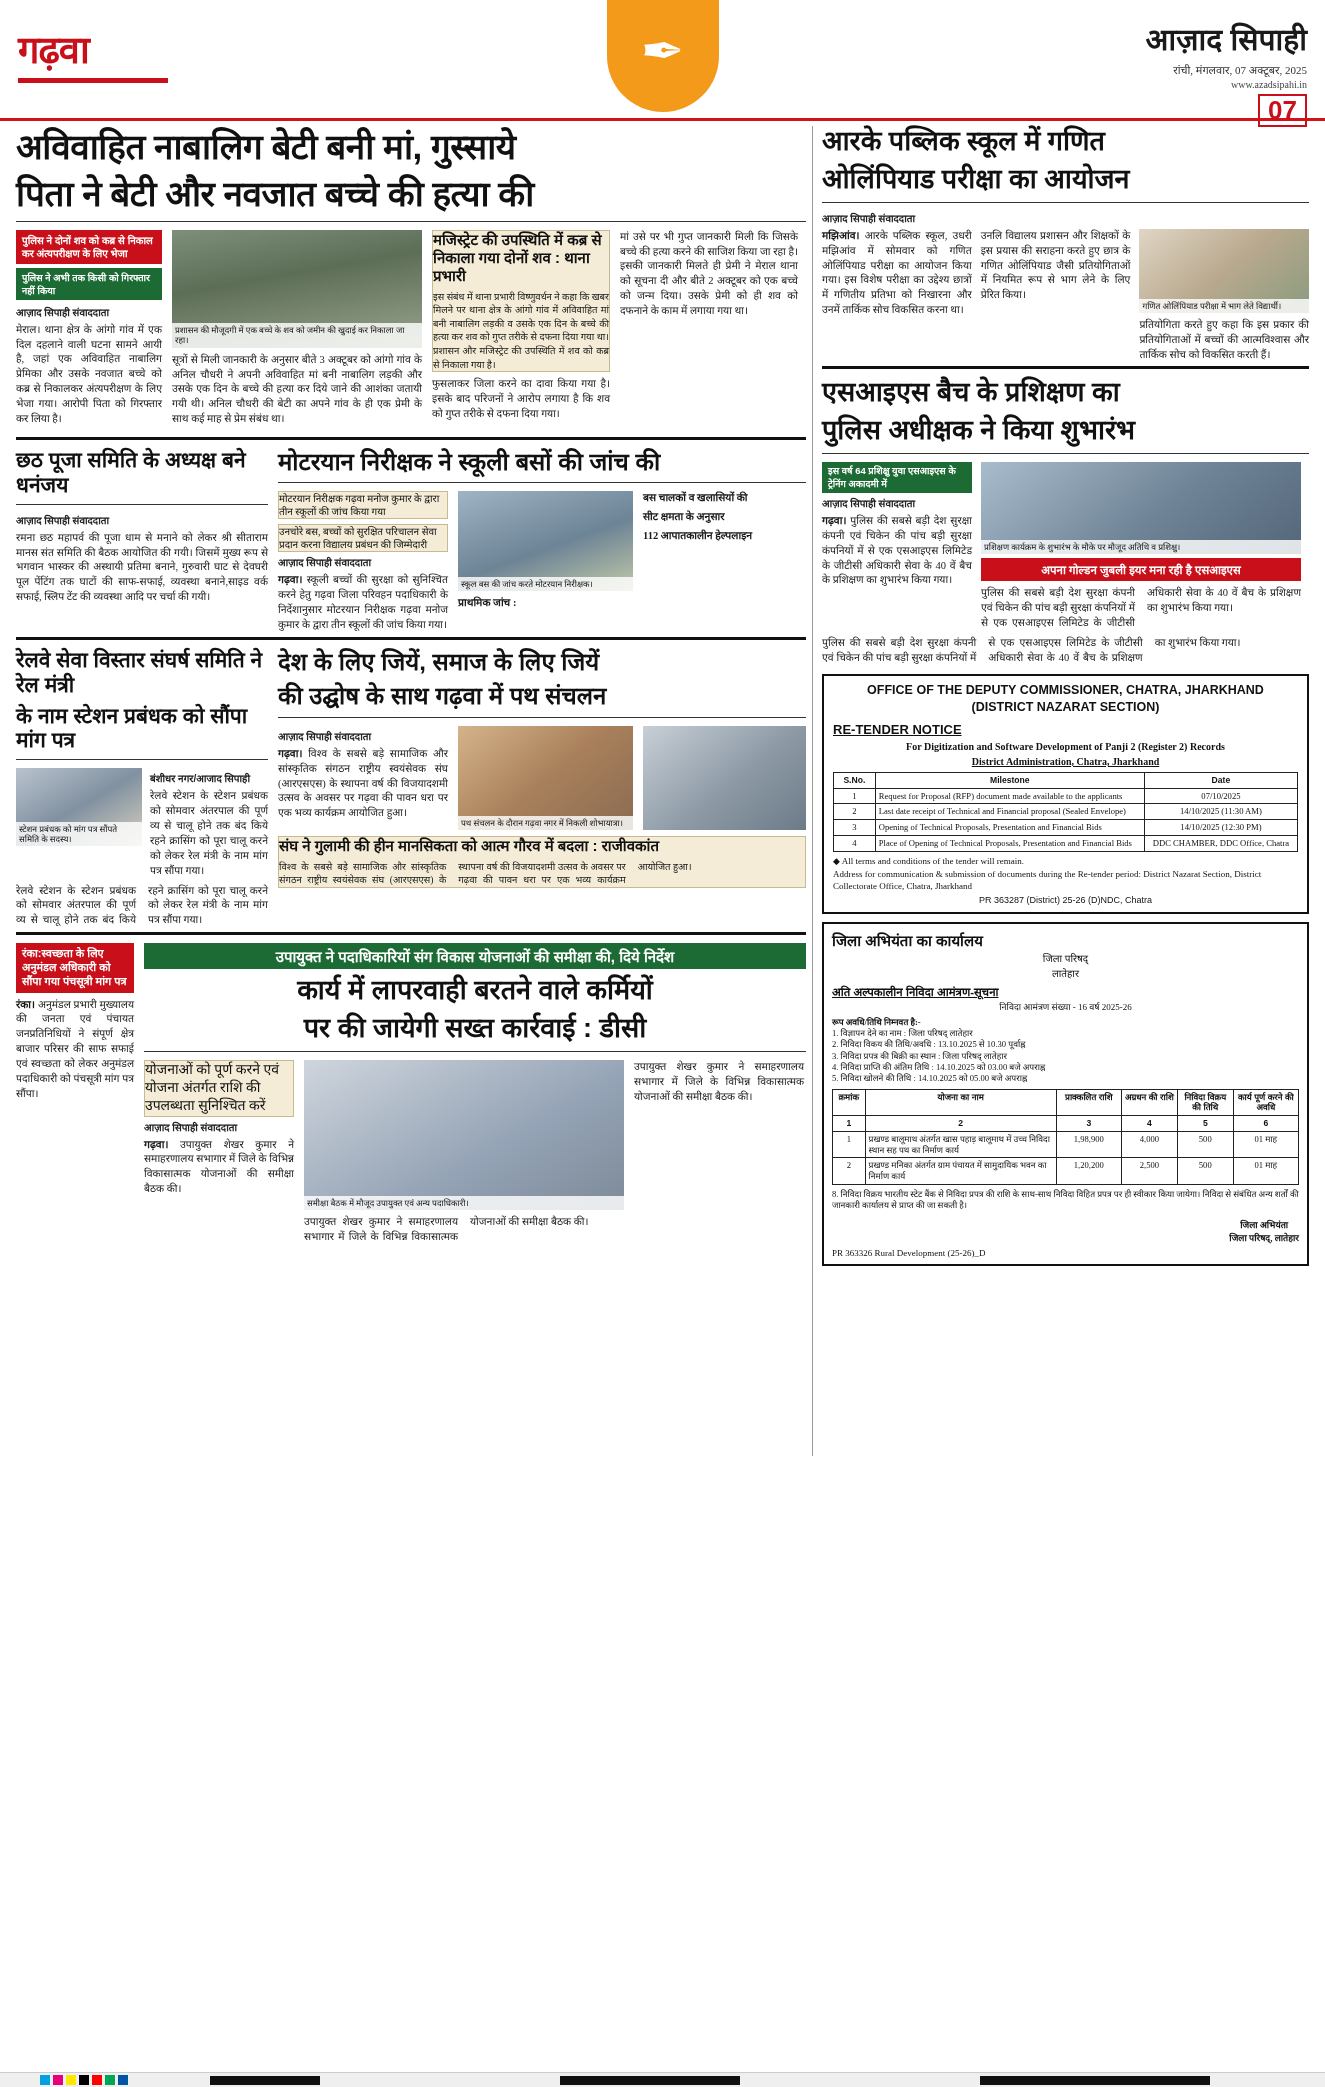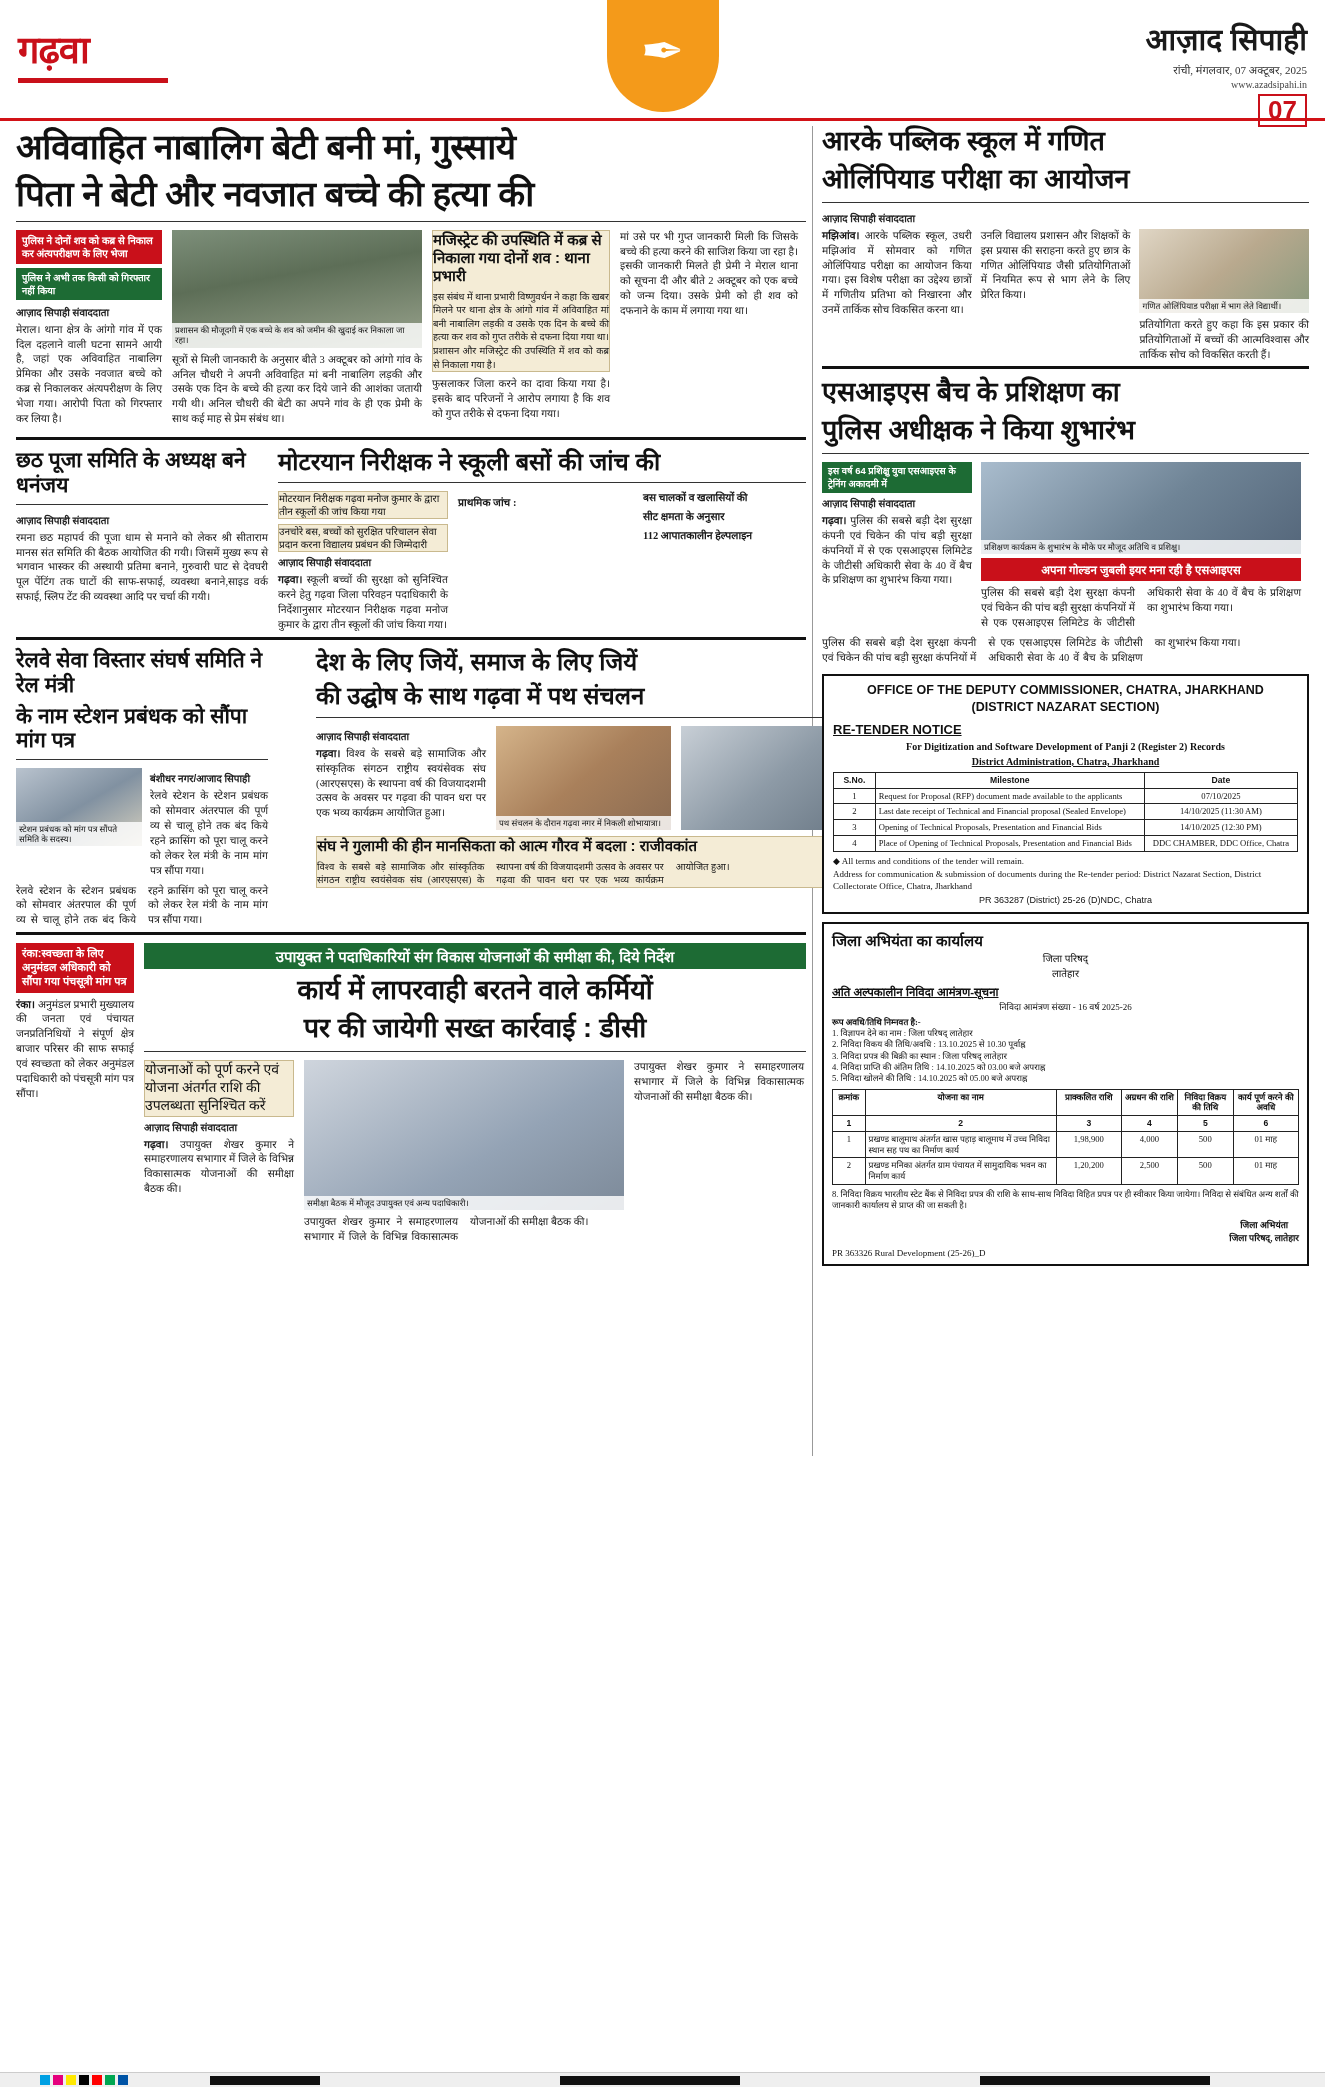--- a/index.html
+++ b/index.html
@@ -158,20 +158,23 @@
         <h1 class="headline hl-med">मोटरयान निरीक्षक ने स्कूली बसों की जांच की</h1>
         <div class="rule-thin"></div>
         <div style="display:flex;gap:10px;">
           <div style="width:170px;">
             <div class="tintbox" style="font-size:10px;line-height:1.3;">मोटरयान निरीक्षक गढ़वा मनोज कुमार के द्वारा तीन स्कूलों की जांच किया गया</div>
             <div class="tintbox" style="margin-top:5px;font-size:10px;line-height:1.3;">उनचोरे बस, बच्चों को सुरक्षित परिचालन सेवा प्रदान करना विद्यालय प्रबंधन की जिम्मेदारी</div>
             <div class="byline">आज़ाद सिपाही संवाददाता</div>
             <div class="body-text"><b>गढ़वा।</b> <span>स्कूली बच्चों की सुरक्षा को सुनिश्चित करने हेतु गढ़वा जिला परिवहन पदाधिकारी के निर्देशानुसार मोटरयान निरीक्षक गढ़वा मनोज कुमार के द्वारा तीन स्कूलों की जांच किया गया।</span></div>
           </div>
           <div style="width:175px;">
+            <div class="photo ph-b" style="height:100px;">
+              <div class="cap">स्कूल बस की जांच करते मोटरयान निरीक्षक।</div>
+            </div>
             <div class="body-text" style="margin-top:5px;"><b>प्राथमिक जांच :</b></div>
           </div>
           <div style="width:163px;">
             <div class="body-text"><b>बस चालकों व खलासियों की</b></div>
             <div class="body-text" style="margin-top:4px;"><b>सीट क्षमता के अनुसार</b></div>
             <div class="body-text" style="margin-top:4px;"><b>112 आपातकालीन हेल्पलाइन</b></div>
           </div>
         </div>
       </div>
     </div>
@@ -189,21 +192,21 @@
               <div class="cap">स्टेशन प्रबंधक को मांग पत्र सौंपते समिति के सदस्य।</div>
             </div>
           </div>
           <div style="width:118px;">
             <div class="byline">बंशीधर नगर/आजाद सिपाही</div>
             <div class="body-text"><span>रेलवे स्टेशन के स्टेशन प्रबंधक को सोमवार अंतरपाल की पूर्ण व्य से चालू होने तक बंद किये रहने क्रासिंग को पूरा चालू करने को लेकर रेल मंत्री के नाम मांग पत्र सौंपा गया।</span></div>
           </div>
         </div>
         <div class="body-text cols2" style="margin-top:5px;"><span>रेलवे स्टेशन के स्टेशन प्रबंधक को सोमवार अंतरपाल की पूर्ण व्य से चालू होने तक बंद किये रहने क्रासिंग को पूरा चालू करने को लेकर रेल मंत्री के नाम मांग पत्र सौंपा गया।</span></div>
       </div>
-      <div style="width:528px;margin-left:38px;">
+      <div style="width:528px;">
         <h1 class="headline hl-med">देश के लिए जियें, समाज के लिए जियें</h1>
         <h1 class="headline hl-med">की उद्घोष के साथ गढ़वा में पथ संचलन</h1>
         <div class="rule-thin"></div>
         <div style="display:flex;gap:10px;">
           <div style="width:170px;">
             <div class="byline">आज़ाद सिपाही संवाददाता</div>
             <div class="body-text"><b>गढ़वा।</b> <span>विश्व के सबसे बड़े सामाजिक और सांस्कृतिक संगठन राष्ट्रीय स्वयंसेवक संघ (आरएसएस) के स्थापना वर्ष की विजयादशमी उत्सव के अवसर पर गढ़वा की पावन धरा पर एक भव्य कार्यक्रम आयोजित हुआ।</span></div>
           </div>
           <div style="width:175px;">
             <div class="photo ph-e" style="height:104px;">

